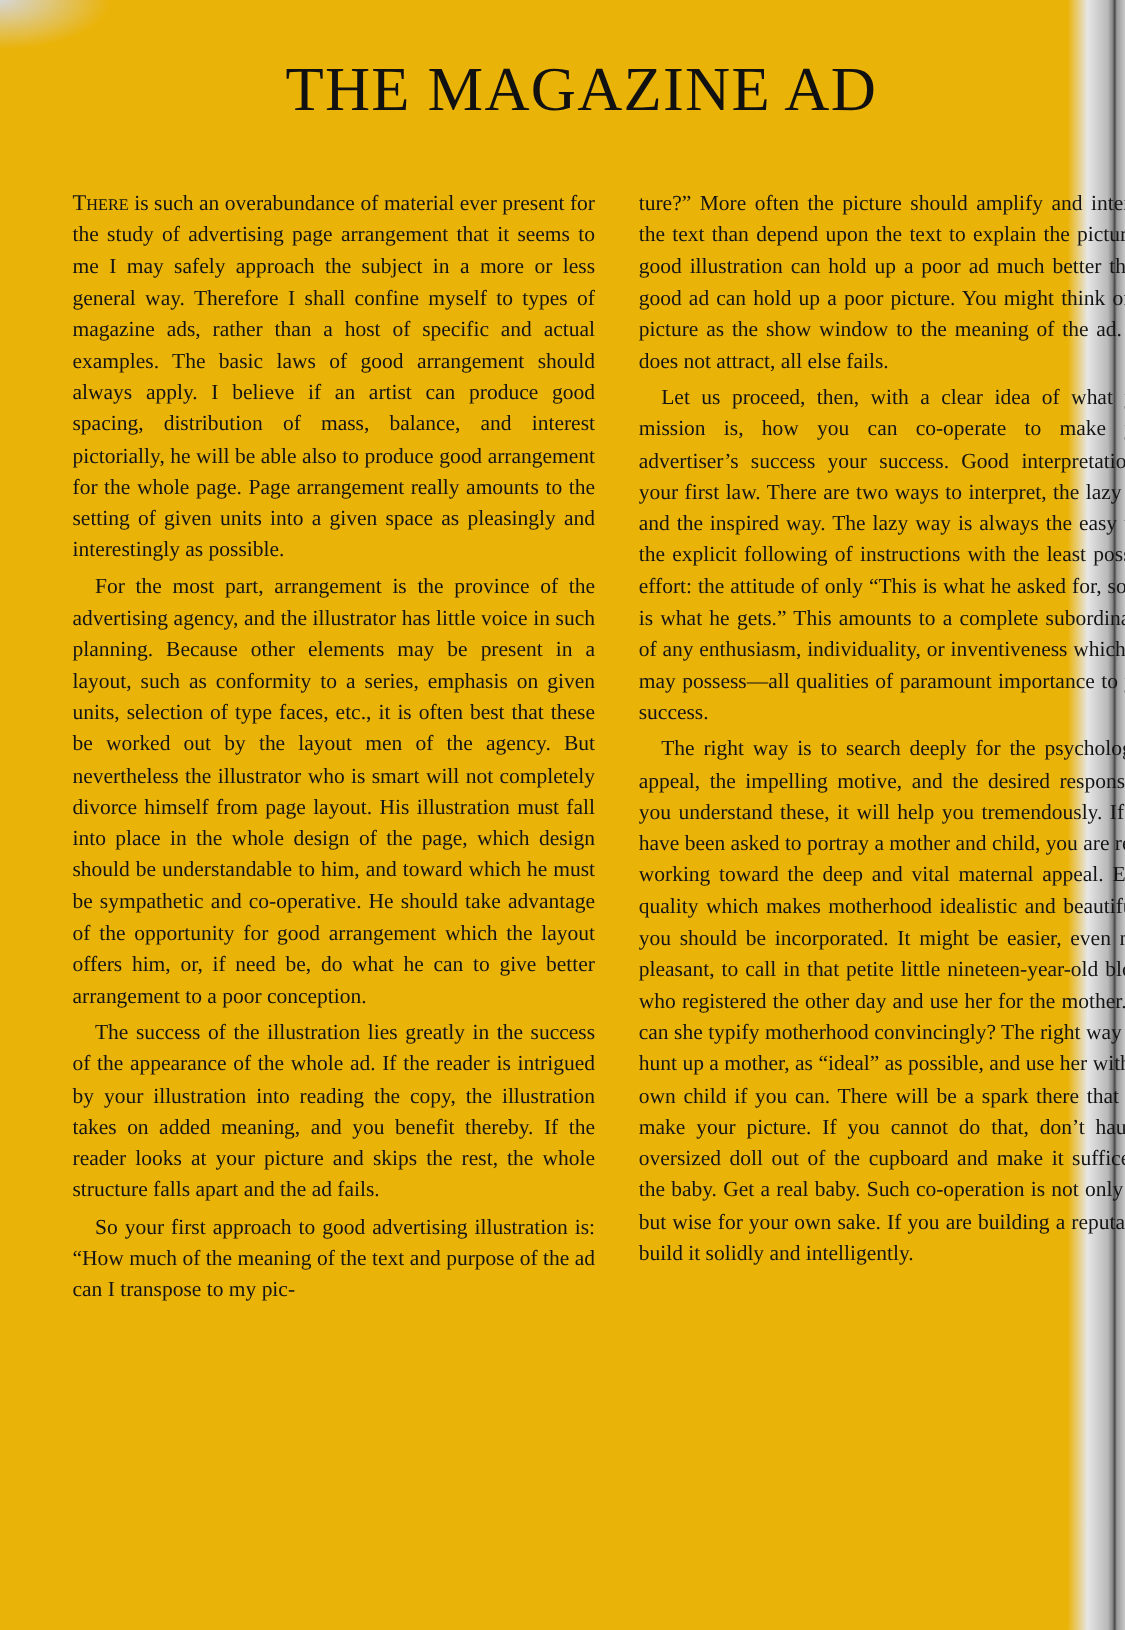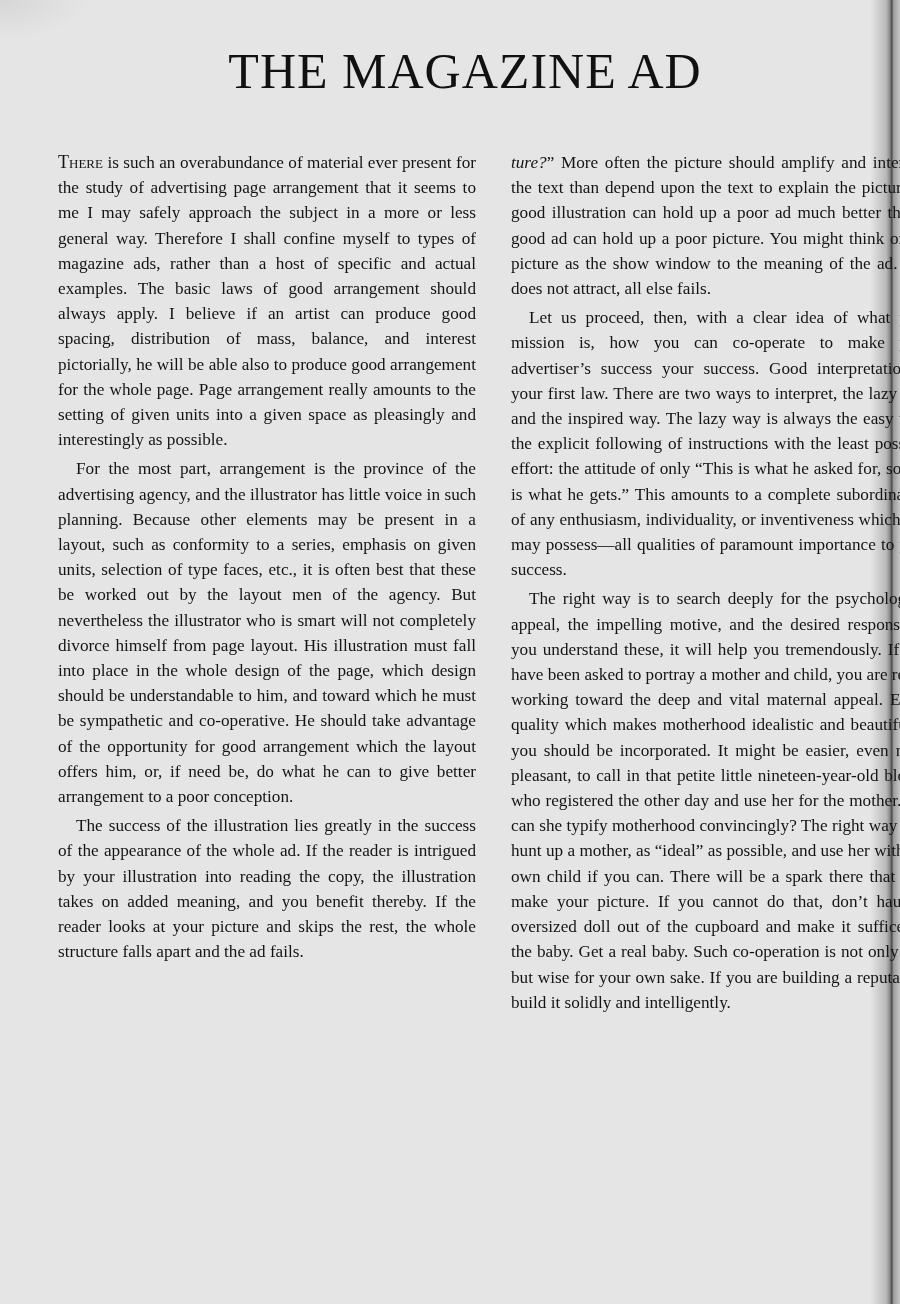--- a/index.html
+++ b/index.html
@@ -12,21 +12,21 @@
     height: 1304px;
     position: relative;
     overflow: hidden;
     font-family: "Liberation Serif", "DejaVu Serif", serif;
     color: #141414;
   }
   .page {
     position: absolute;
     left: 0; top: 0;
     width: 900px; height: 1304px;
-    background: #e5e5e5;
+    background: #eab308;
   }
   .corner-shade {
     position: absolute;
     left: 0; top: 0;
     width: 90px; height: 40px;
     background: radial-gradient(ellipse at top left, #d6d6d6 0%, rgba(255,255,255,0) 70%);
   }
   .gutter {
     position: absolute;
     right: 0; top: 0;
@@ -56,21 +56,21 @@
     margin-left: 36px;
   }
   .col.left { left: 22px; }
   .col.right { left: 475px; width: 420px; }
   .col p {
     margin: 0 0 4px 0;
     text-indent: 0;
   }
   .col p.indent { text-indent: 18px; }
   .smallcaps { font-variant: small-caps; font-size: 18px; }
-  .it { font-style: italic; }
+  .it { }
   .folio {
     position: absolute;
     left: 0; top: 1262px;
     width: 900px;
     text-align: center;
     font-size: 18px;
     padding-left: 10px;
     box-sizing: border-box;
   }
 </style>
@@ -80,20 +80,21 @@
 <div class="page">
   <div class="corner-shade"></div>
   <div class="gutter"></div>
 
   <h1 class="title">THE MAGAZINE AD</h1>
 
   <div class="col left">
     <p><span class="smallcaps">There</span><span> is such an overabundance of material ever present for the study of advertising page arrangement that it seems to me I may safely approach the subject in a more or less general way. Therefore I shall confine myself to types of magazine ads, rather than a host of specific and actual examples. The basic laws of good arrangement should always apply. I believe if an artist can produce good spacing, distribution of mass, balance, and interest pictorially, he will be able also to produce good arrangement for the whole page. Page arrangement really amounts to the setting of given units into a given space as pleasingly and interestingly as possible.</span></p>
     <p class="indent">For the most part, arrangement is the province of the advertising agency, and the illustrator has little voice in such planning. Because other elements may be present in a layout, such as conformity to a series, emphasis on given units, selection of type faces, etc., it is often best that these be worked out by the layout men of the agency. But nevertheless the illustrator who is smart will not completely divorce himself from page layout. His illustration must fall into place in the whole design of the page, which design should be understandable to him, and toward which he must be sympathetic and co-operative. He should take advantage of the opportunity for good arrangement which the layout offers him, or, if need be, do what he can to give better arrangement to a poor conception.</p>
     <p class="indent">The success of the illustration lies greatly in the success of the appearance of the whole ad. If the reader is intrigued by your illustration into reading the copy, the illustration takes on added meaning, and you benefit thereby. If the reader looks at your picture and skips the rest, the whole structure falls apart and the ad fails.</p>
+    <p class="indent"><span>So your first approach to good advertising illustration is: </span><span class="it">“How much of the meaning of the text and purpose of the ad can I transpose to my pic-</span></p>
   </div>
 
   <div class="col right">
     <p><span class="it">ture?</span><span>”</span><span> More often the picture should amplify and interpret the text than depend upon the text to explain the picture. A good illustration can hold up a poor ad much better than a good ad can hold up a poor picture. You might think of the picture as the show window to the meaning of the ad. If it does not attract, all else fails.</span></p>
     <p class="indent">Let us proceed, then, with a clear idea of what your mission is, how you can co-operate to make your advertiser’s success your success. Good interpretation is your first law. There are two ways to interpret, the lazy way and the inspired way. The lazy way is always the easy way, the explicit following of instructions with the least possible effort: the attitude of only “This is what he asked for, so this is what he gets.” This amounts to a complete subordination of any enthusiasm, individuality, or inventiveness which you may possess—all qualities of paramount importance to your success.</p>
     <p class="indent">The right way is to search deeply for the psychological appeal, the impelling motive, and the desired response. If you understand these, it will help you tremendously. If you have been asked to portray a mother and child, you are really working toward the deep and vital maternal appeal. Every quality which makes motherhood idealistic and beautiful to you should be incorporated. It might be easier, even more pleasant, to call in that petite little nineteen-year-old blonde who registered the other day and use her for the mother. But can she typify motherhood convincingly? The right way is to hunt up a mother, as “ideal” as possible, and use her with her own child if you can. There will be a spark there that may make your picture. If you cannot do that, don’t haul an oversized doll out of the cupboard and make it suffice for the baby. Get a real baby. Such co-operation is not only fair, but wise for your own sake. If you are building a reputation, build it solidly and intelligently.</p>
   </div>
 
 </div>
 

